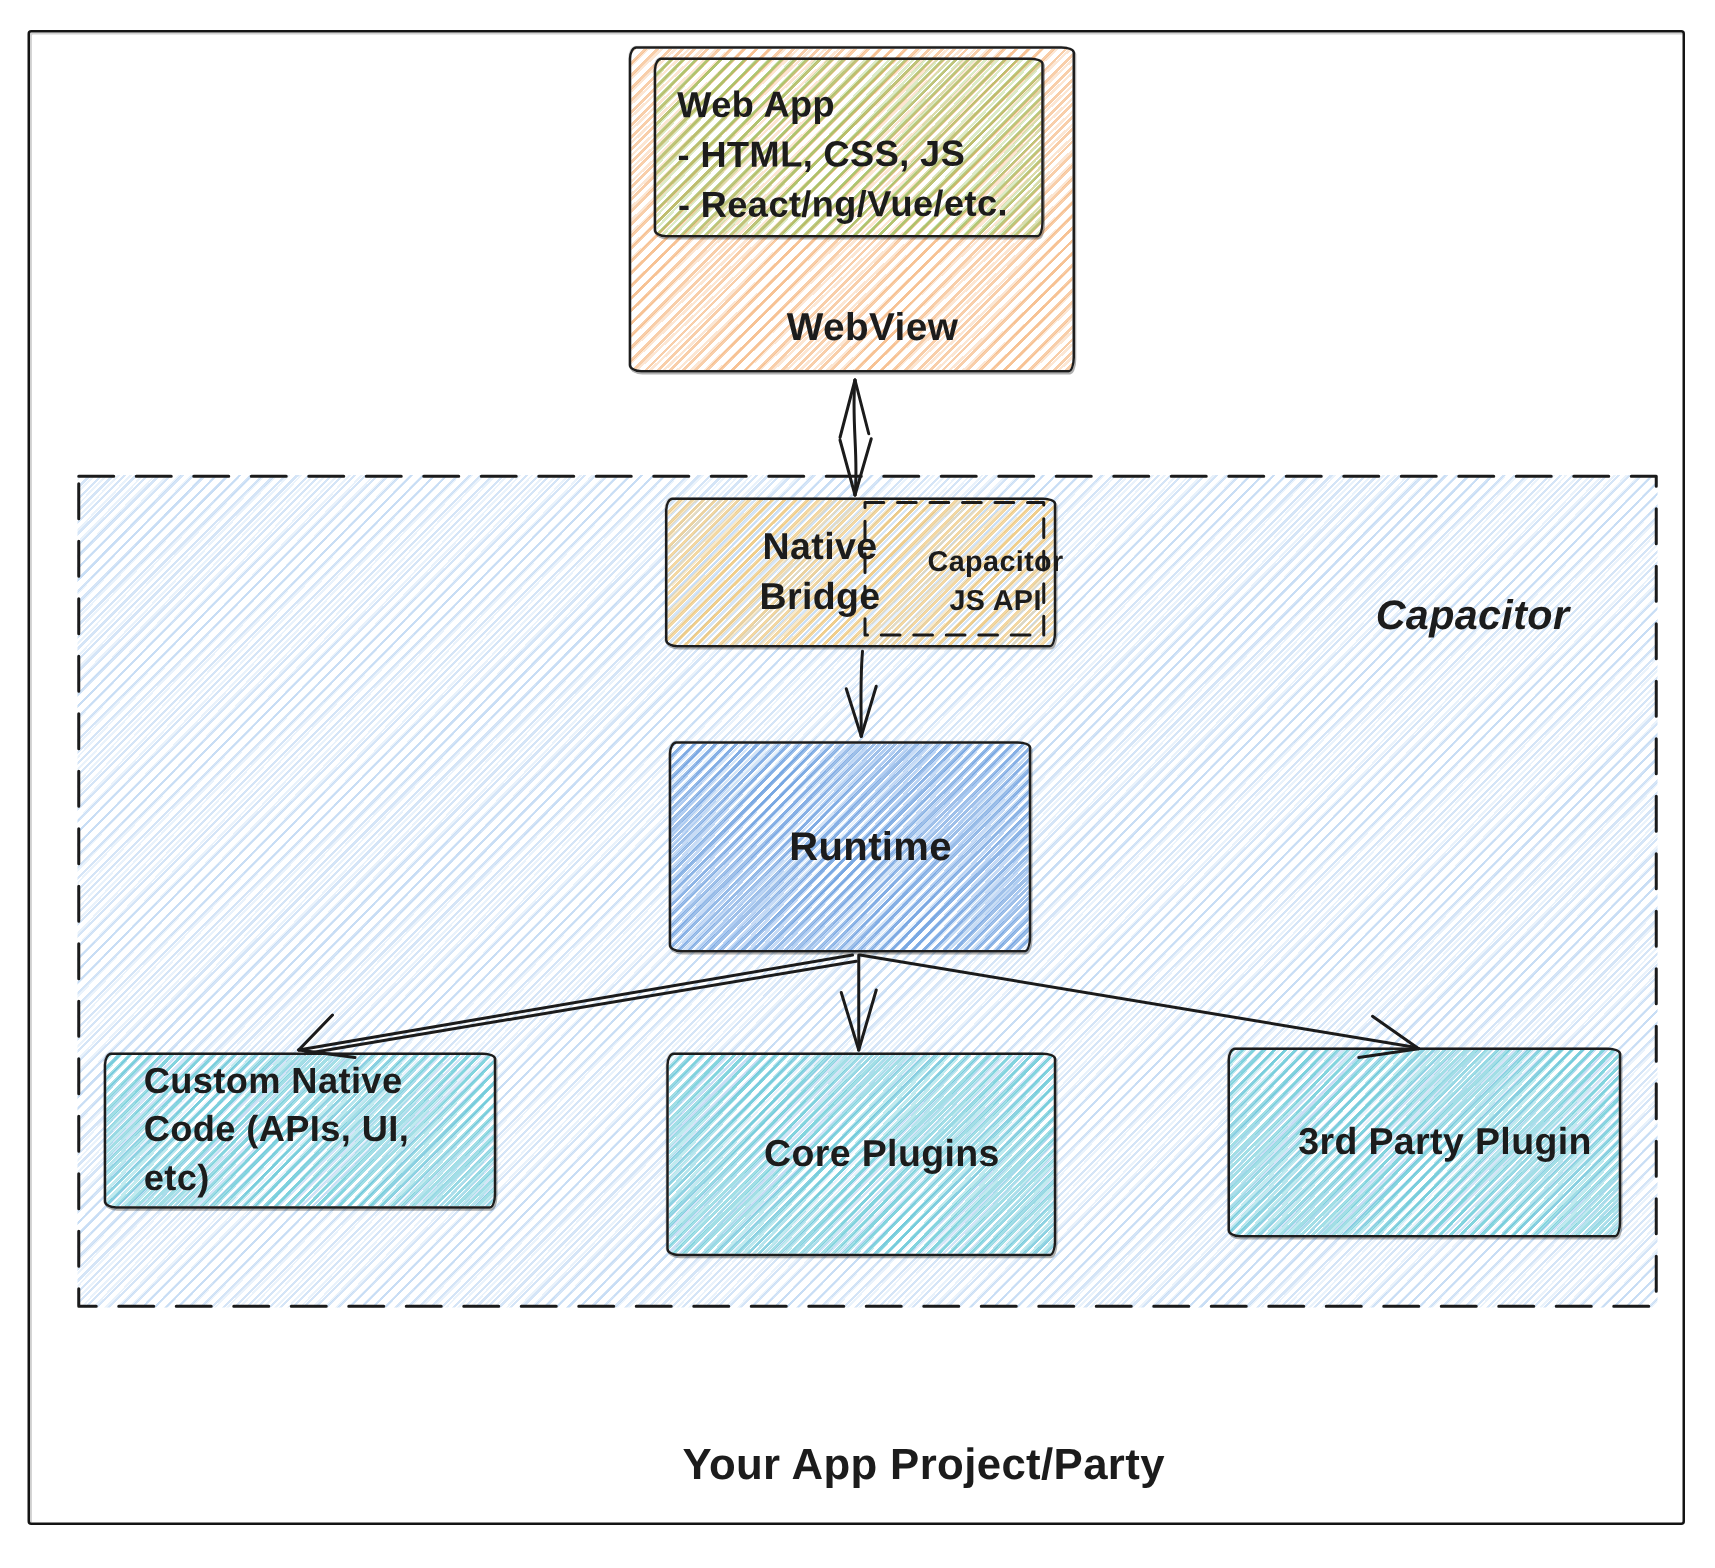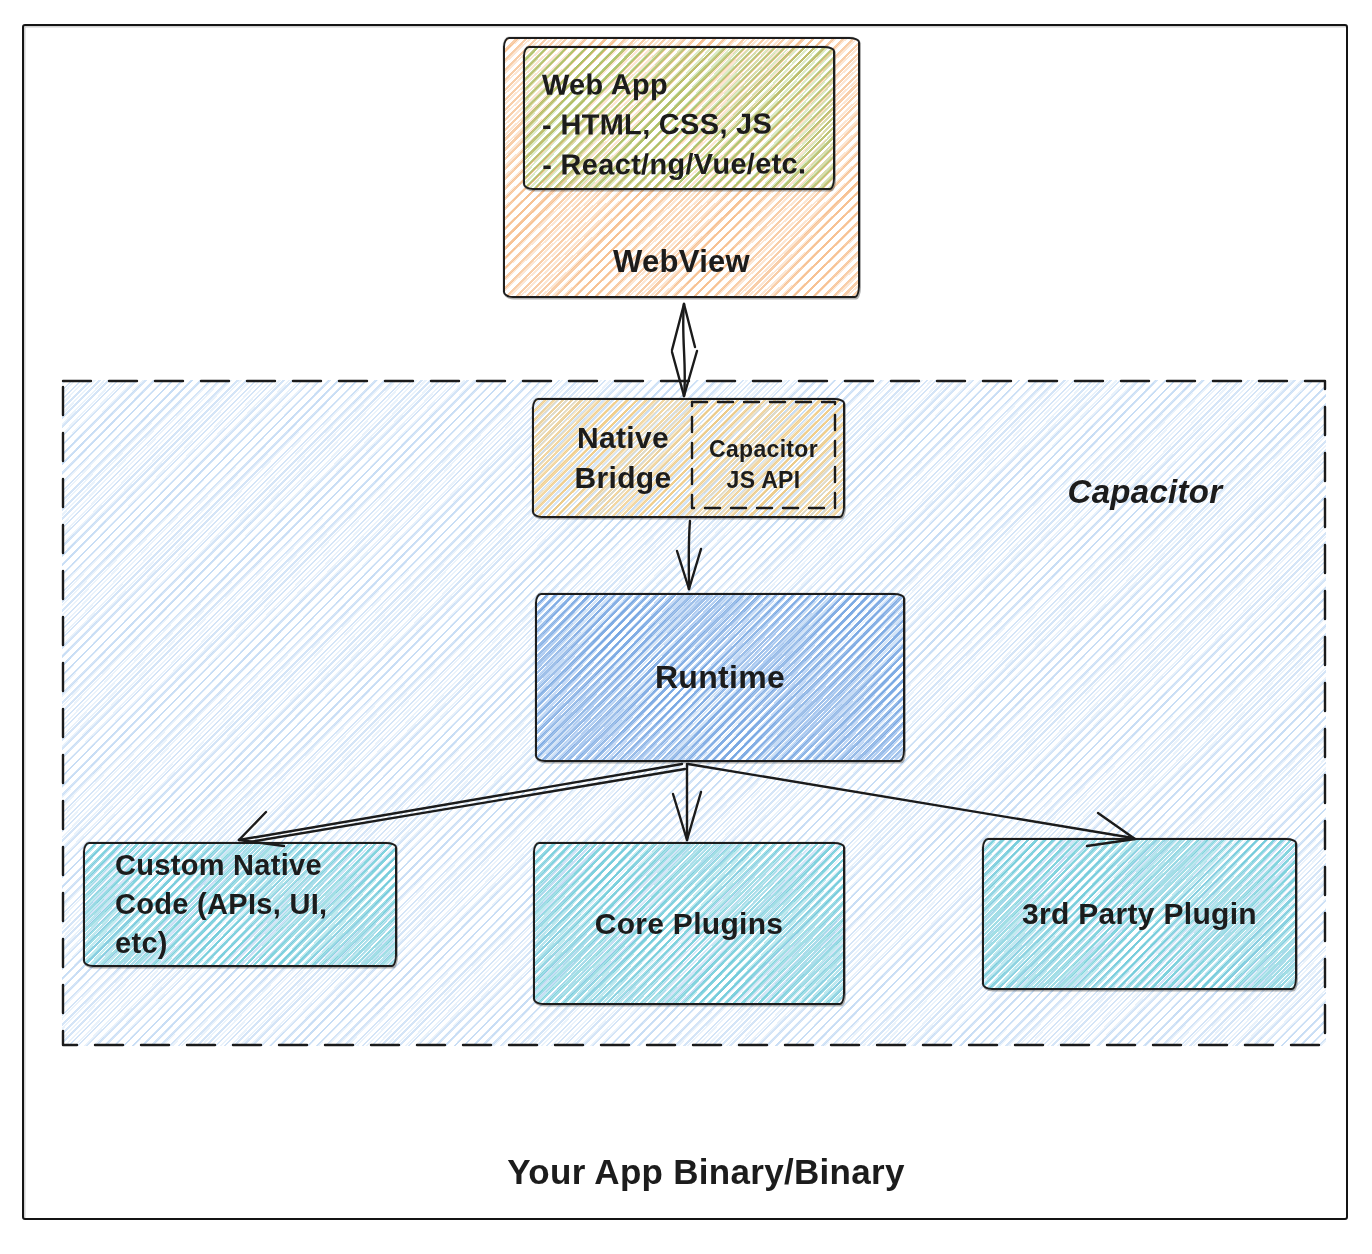--- a/index.html
+++ b/index.html
@@ -7,21 +7,21 @@
     position:relative;width:1372px;height:1254px;background:#ffffff;overflow:hidden;
     font-family:"Liberation Sans","DejaVu Sans",sans-serif;color:#1c1c1c;
   }
   .hand{font-weight:bold;color:#1c1c1c;letter-spacing:.3px;}
   .abs{position:absolute;}
   .box{position:absolute;border:2.4px solid #1d1d1d;box-sizing:border-box;}
   .sketch{
     border-radius:6px 11px 5px 10px / 10px 5px 12px 6px;
     box-shadow:1px 1.5px 0 rgba(30,30,30,.35), -0.5px -0.5px 0 rgba(30,30,30,.18);
   }
-  .center{display:flex;align-items:center;justify-content:center;text-align:center;}
+  .center{display:flex;align-items:center;justify-content:center;text-align:center;padding-left:33px;}
 
   
   .hatch-orange{background:
     repeating-linear-gradient(135deg, rgba(242,158,85,.50) 0 2.2px, transparent 2.2px 7px),
     repeating-linear-gradient(136.5deg, rgba(247,190,140,.38) 1px 3px, transparent 3px 8.5px);}
   .hatch-green{background:
     repeating-linear-gradient(135deg, rgba(140,185,75,.52) 0 2.2px, transparent 2.2px 7px),
     repeating-linear-gradient(133.5deg, rgba(170,205,115,.40) 1px 3px, transparent 3px 8px);}
   .hatch-lblue{background:
     repeating-linear-gradient(135deg, rgba(150,190,235,.40) 0 1.8px, transparent 1.8px 6.5px),
@@ -48,21 +48,21 @@
   .webview-label{position:absolute;left:0;right:0;bottom:12px;height:44px;font-size:31px;}
 
   
   .cap-container{left:62px;top:380px;width:1264px;height:666px;}
   .cap-label{left:1040px;top:470px;width:210px;height:44px;font-size:33px;font-style:italic;}
 
   .nb-box{left:532px;top:398px;width:313px;height:120px;}
   .nb-label{position:absolute;left:16px;top:0;bottom:0;width:146px;font-size:30px;line-height:40px;}
   .jsapi-text{left:692px;top:412px;width:143px;height:106px;font-size:23px;line-height:31px;}
 
-  .runtime-box{left:535px;top:593px;width:370px;height:169px;}
+  .runtime-box{left:535px;top:593px;width:290px;height:169px;}
   .runtime-label{font-size:32px;}
 
   .custom-box{left:83px;top:842px;width:314px;height:125px;}
   .custom-label{position:absolute;left:30px;right:22px;top:0;bottom:0;display:flex;align-items:center;
     font-size:29px;line-height:39px;text-align:left;}
   .core-box{left:533px;top:842px;width:312px;height:163px;}
   .third-box{left:982px;top:838px;width:315px;height:152px;}
   .plugin-label{font-size:30px;}
 
   .footer-label{left:486px;top:1146px;width:440px;height:52px;font-size:35px;}
@@ -103,21 +103,21 @@
   <div class="box sketch custom-box hatch-cyan">
     <div class="custom-label hand">Custom Native Code (APIs, UI, etc)</div>
   </div>
   <div class="box sketch core-box hatch-cyan center">
     <span class="plugin-label hand">Core Plugins</span>
   </div>
   <div class="box sketch third-box hatch-cyan center">
     <span class="plugin-label hand">3rd Party Plugin</span>
   </div>
 
-  <div class="abs footer-label center hand">Your App Binary/Binary</div>
+  <div class="abs footer-label center hand">Your App Project/Party</div>
 
   <svg class="overlay" viewBox="0 0 1372 1254">
 
     <rect x="63" y="381" width="1262" height="664" class="stroke" stroke-width="3.2" stroke-dasharray="28 18"></rect>
 
     <rect x="692" y="402" width="143" height="106" class="stroke" stroke-width="2.6" stroke-dasharray="15 11"></rect>
 
     <g>
       <path class="stroke" d="M684 304 C 681 336, 687 366, 684 396"></path>
       <path class="stroke" d="M684 304 L672 350"></path>

